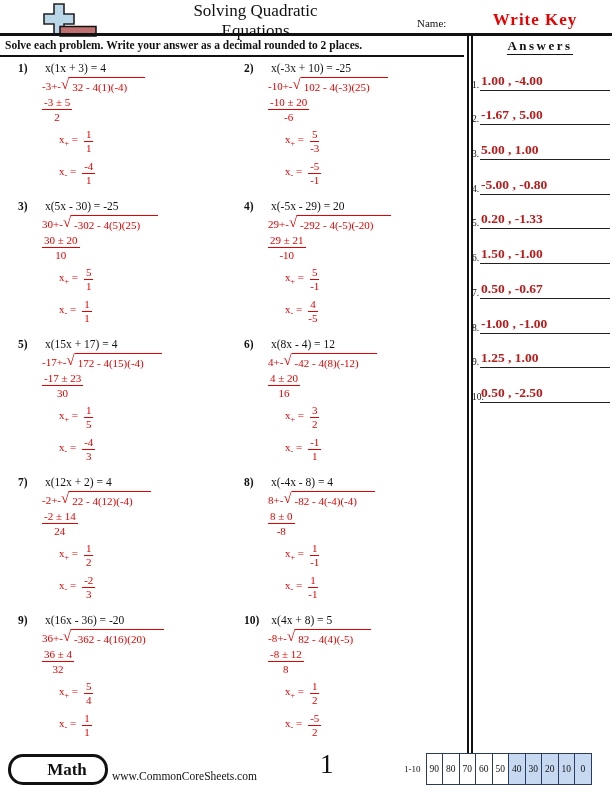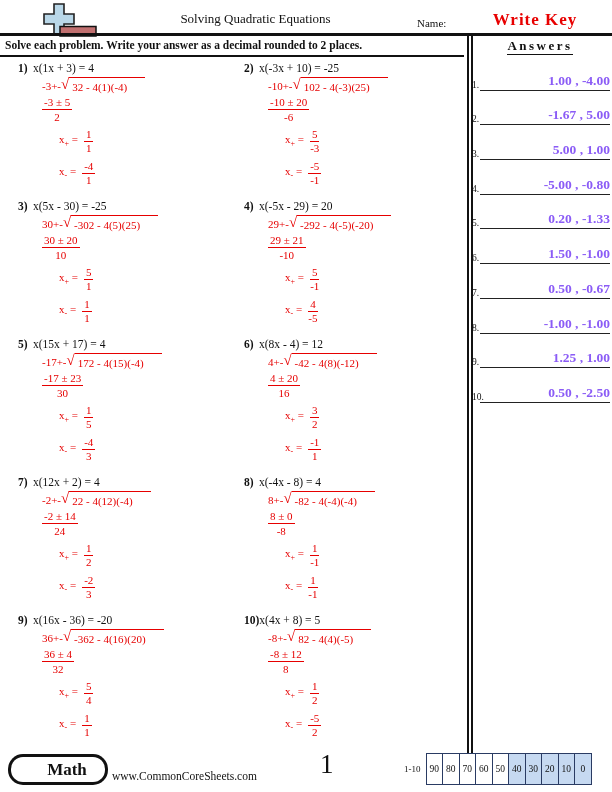--- a/index.html
+++ b/index.html
@@ -1,48 +1,48 @@
 <!DOCTYPE html>
 <html><head>
 <meta charset="utf-8">
 <style>
   * { margin:0; padding:0; box-sizing:border-box; }
   body { background:#888; font-family:"Liberation Serif", serif; }
   .page { width:612px; height:792px; position:relative; background:#fff; color:#111; overflow:hidden; margin:0 auto; }
 
   
   .logo { position:absolute; left:34px; top:1px; }
-  .title { position:absolute; left:158px; top:11px; width:195px; text-align:center; font-size:13px; }
+  .title { position:absolute; left:158px; top:1px; width:195px; text-align:center; font-size:17px; }
   .name-label { position:absolute; left:417px; top:17px; font-size:11px; }
   .answer-key { position:absolute; left:461px; top:10px; width:148px; text-align:center;
                 font-size:17px; font-weight:bold; color:#e80000; letter-spacing:1px; }
   .header-rule { position:absolute; left:0; top:33px; width:612px; height:3px; background:#111; }
   .instructions { position:absolute; left:5px; top:39px; width:455px; font-size:11.5px; font-weight:bold; }
   .instr-rule { position:absolute; left:0; top:55px; width:464px; height:1.5px; background:#111; }
   .vdiv { position:absolute; top:36px; height:717px; width:1.6px; background:#111; }
   .vdiv.a { left:467px; } .vdiv.b { left:471px; }
 
   
   .answers-title { position:absolute; left:470px; top:38px; width:140px; text-align:center;
                    font-size:13px; font-weight:bold; }
   .answers-title span { border-bottom:1.5px solid #111; letter-spacing:2.5px; padding-bottom:1px; }
   #answer-rows { position:absolute; left:468px; top:56px; width:144px; }
   .ans-row { position:relative; height:34.7px; }
   .ans-underline { position:absolute; left:12px; right:2px; bottom:0; border-bottom:1.3px solid #222; }
   .ans-num { position:absolute; left:4px; bottom:1px; font-size:9.5px; }
-  .ans-value { position:absolute; left:13px; right:2px; bottom:2px; text-align:right;
-               font-size:13.5px; font-weight:bold; color:#8b5cf6; }
+  .ans-value { position:absolute; left:13px; right:2px; bottom:2px; text-align:left;
+               font-size:13.5px; font-weight:bold; color:#b91c1c; }
 
   
   #problems { position:absolute; left:18px; top:62px; display:grid;
               grid-template-columns:226px 222px; grid-auto-rows:138px; }
   .problem { font-size:11.5px; }
   .eq-line { display:flex; }
   .pnum { font-weight:bold; min-width:15px; }
-  .eq { margin-left:0; }
+  .eq { margin-left:12px; }
   .work { color:#e60000; margin-left:24px; margin-top:3px; font-size:11px; }
   .rad-line { display:flex; align-items:flex-start; line-height:12px; }
   .rad-pfx { padding-top:3px; }
   .rad-sign { font-size:15px; line-height:15px; font-weight:bold; }
   .rad-body { border-top:1.4px solid #e60000; padding:3px 18px 0 3px; }
   .bigfrac-wrap { margin-top:3px;font-family:Liberation Serif, serif; }
   .bigfrac { display:inline-flex; flex-direction:column; align-items:center; line-height:12px; }
   .fnum { border-bottom:1.3px solid #e60000; padding:0 2px 1px; }
   .fden { padding-top:1px; }
   .xrow { display:flex; align-items:center; margin:4px 0 0 17px; height:28px; }

